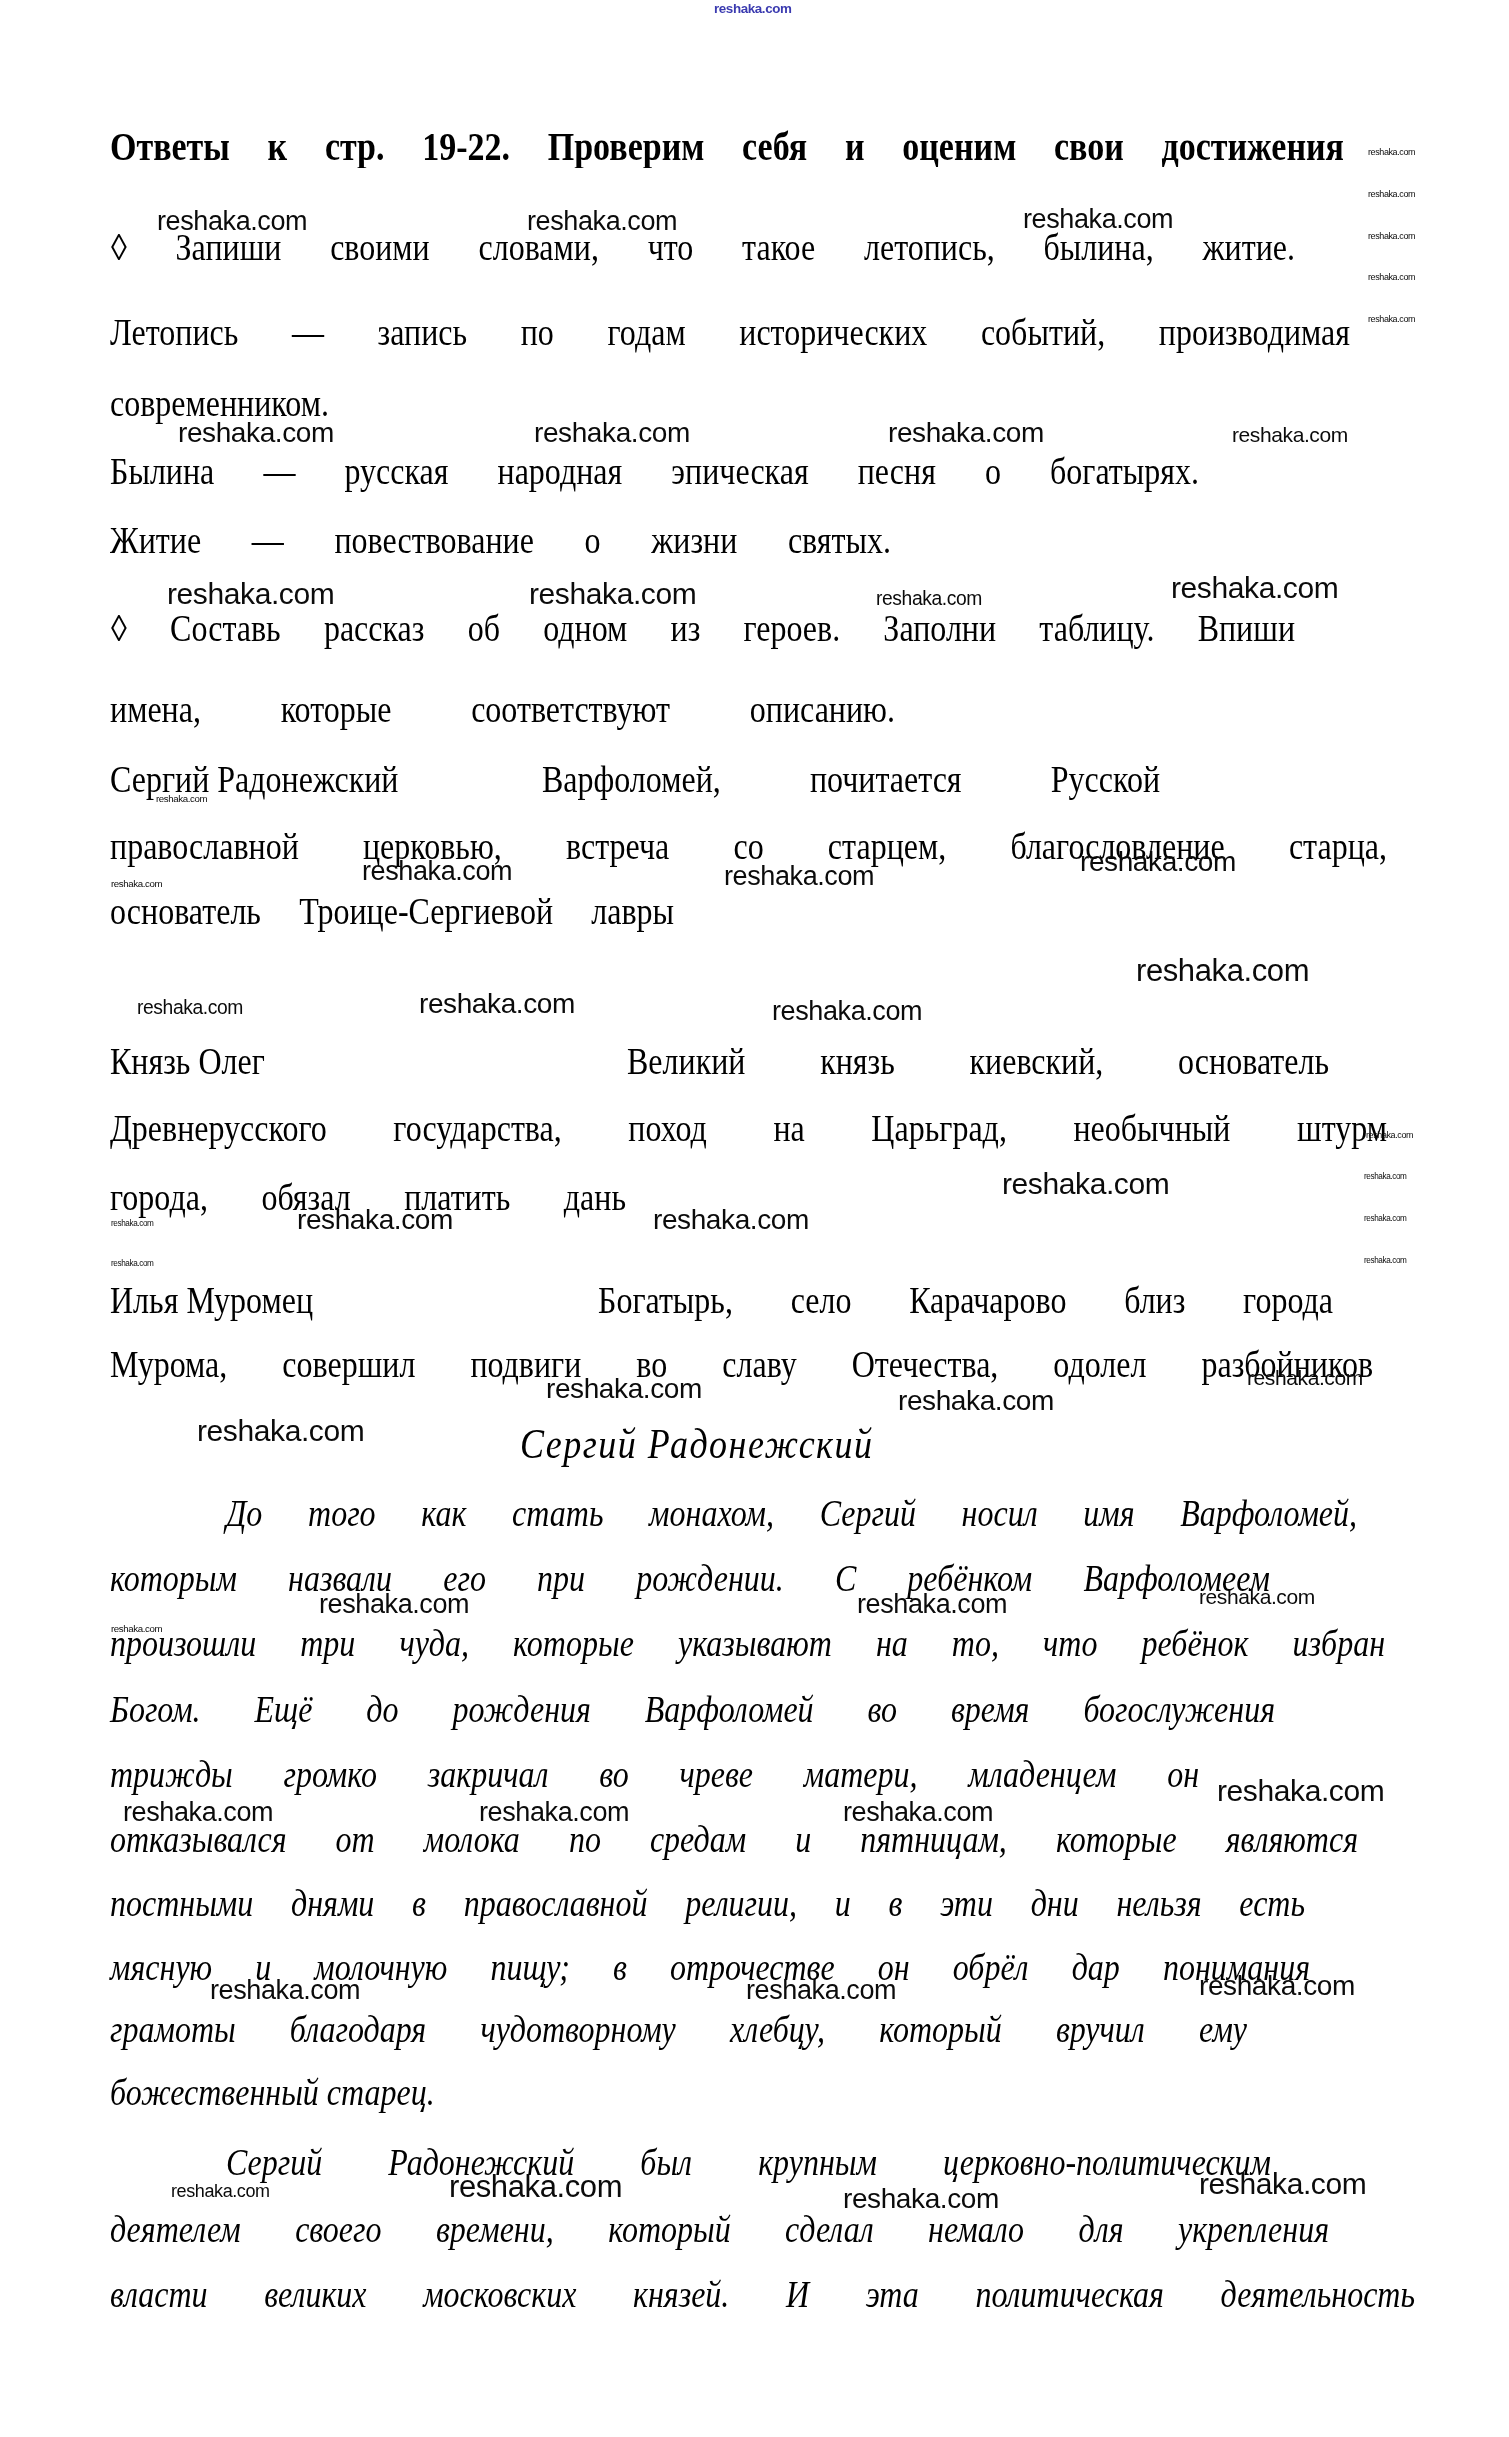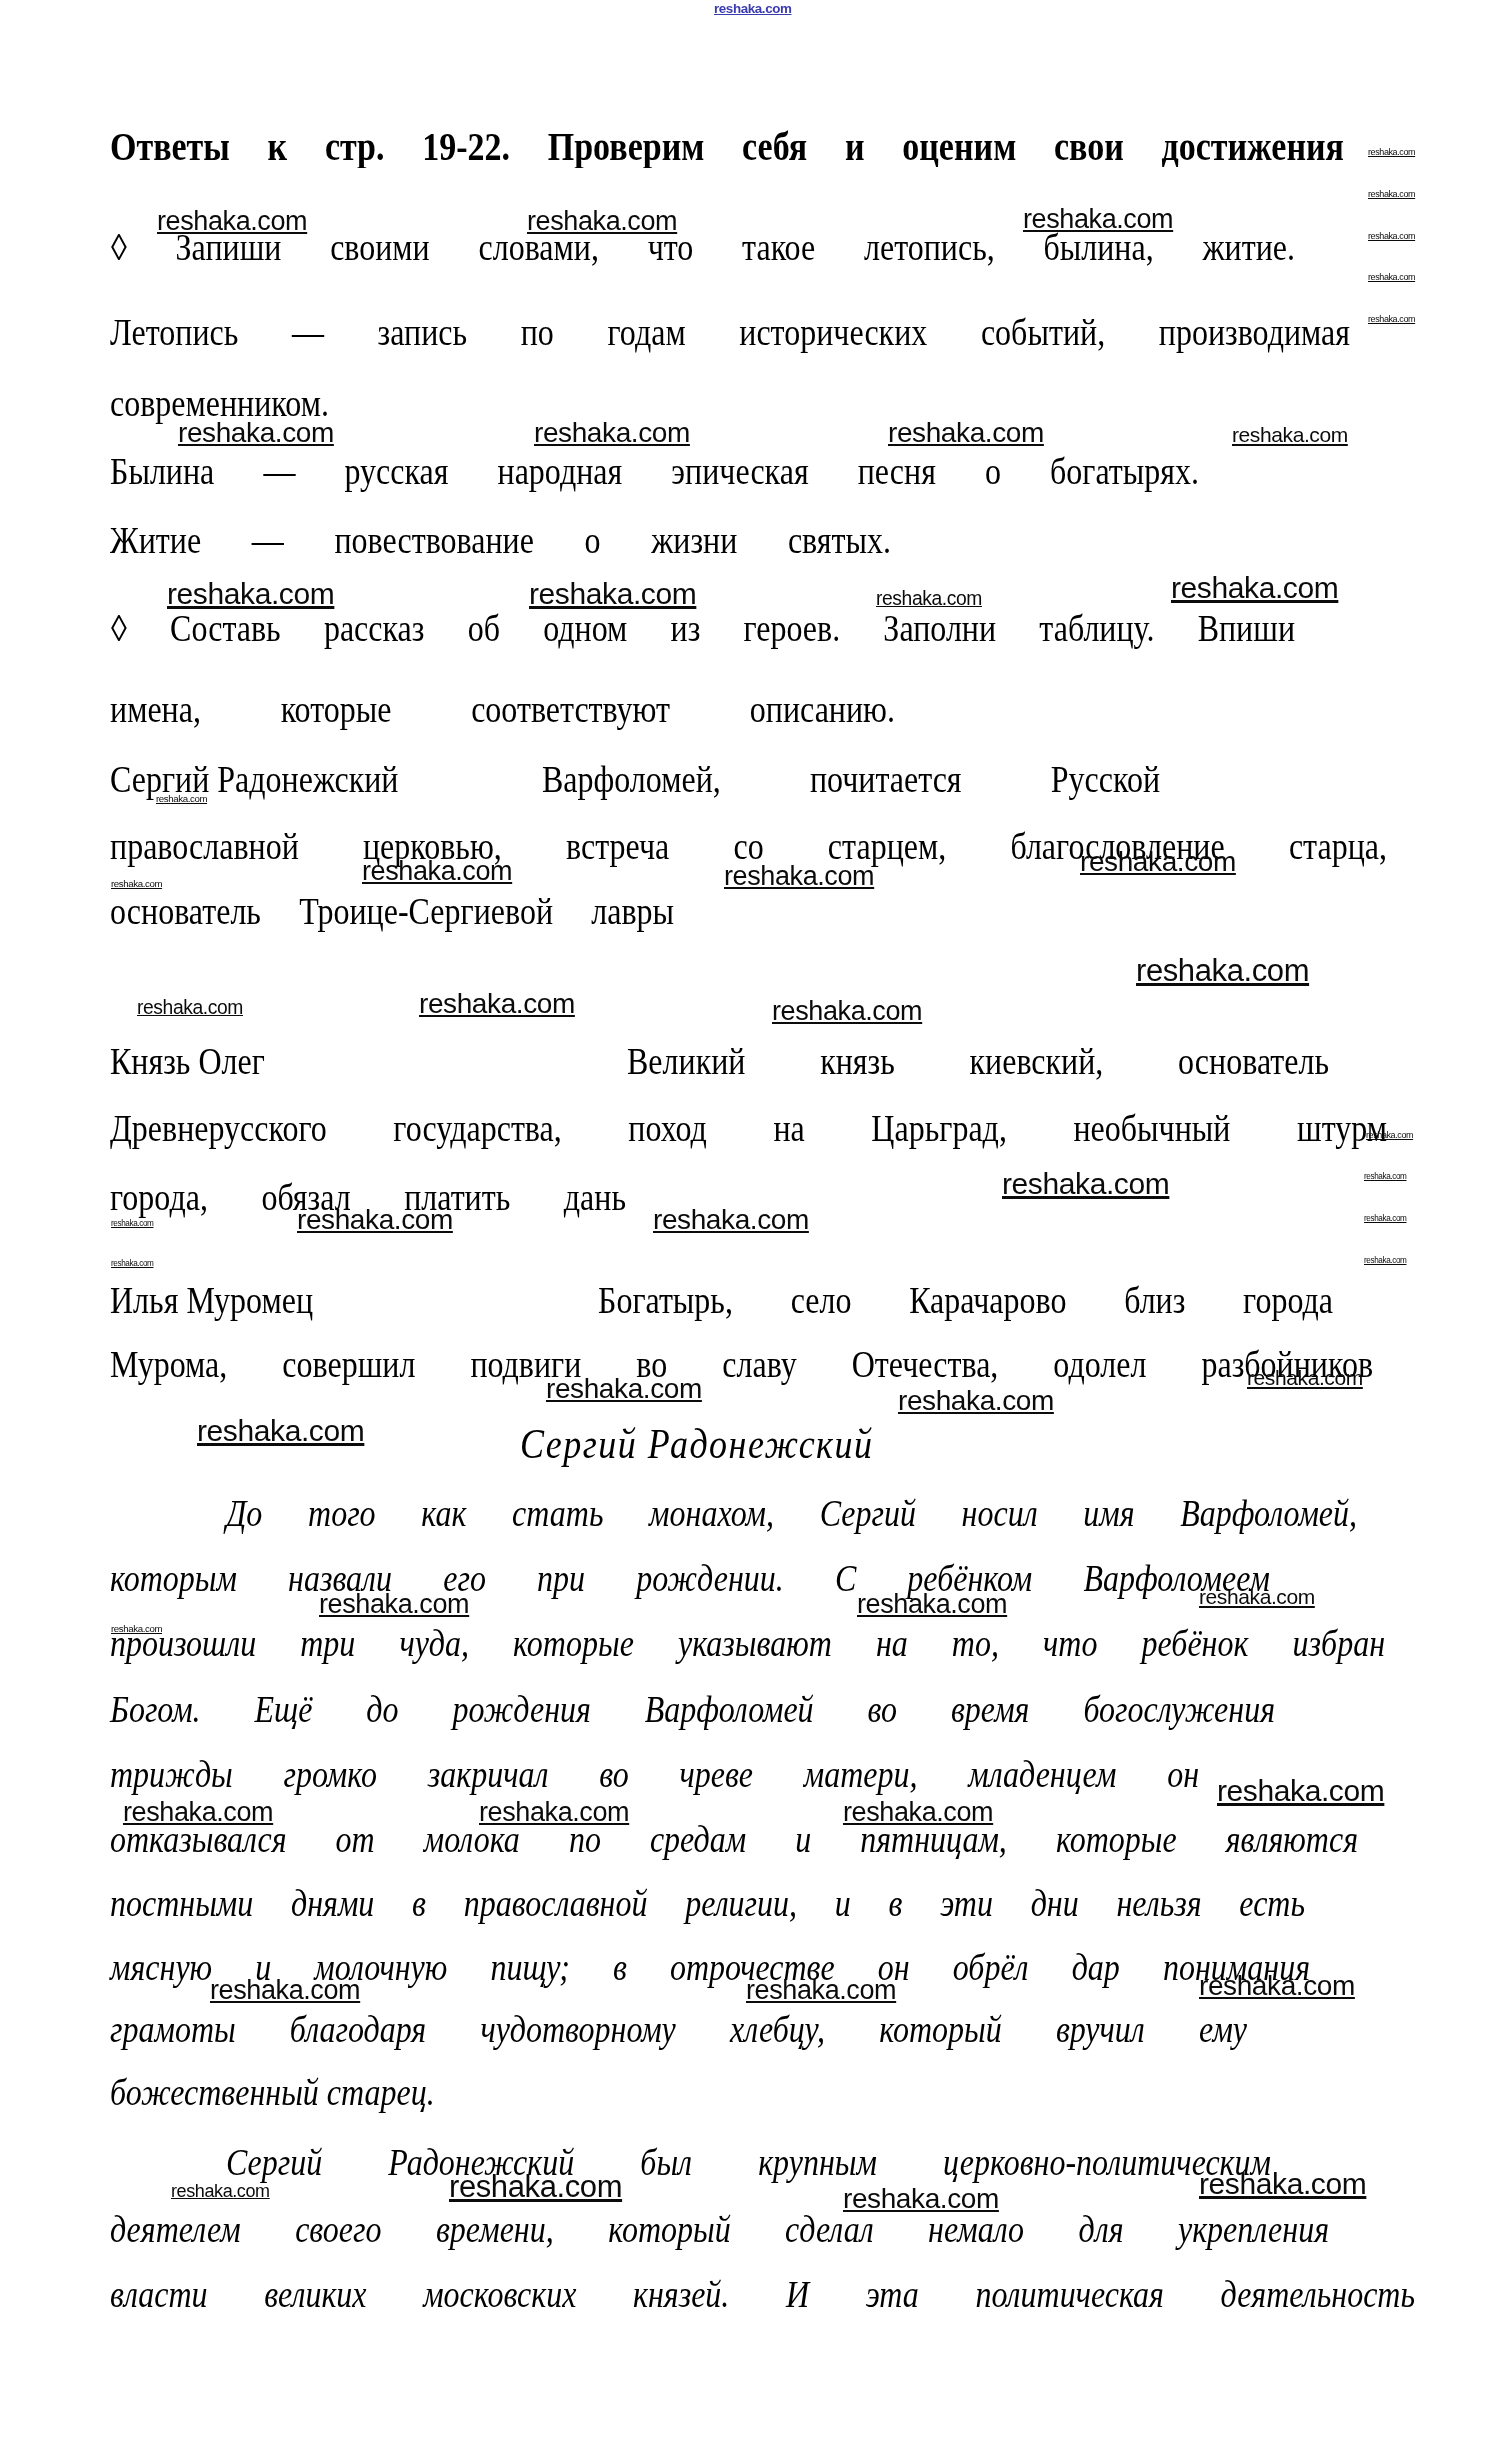--- a/index.html
+++ b/index.html
@@ -5,21 +5,21 @@
   html,body{margin:0;padding:0;background:#ffffff;}
   .page{position:relative;width:1510px;height:2438px;background:#ffffff;overflow:hidden;
         font-family:"Liberation Serif",serif;}
   .ln{position:absolute;color:#000;font-size:32px;line-height:1.12;white-space:nowrap;
       transform:scaleY(1.16);transform-origin:0 0;}
   .j{white-space:normal;text-align:justify;text-align-last:justify;}
   .title{font-weight:700;font-size:34px;}
   .it{font-style:italic;}
   .story-heading{font-size:36px;letter-spacing:1.5px;}
   .wm{position:absolute;color:#0b0b0b;font-family:"Liberation Sans",sans-serif;
-      letter-spacing:-0.4px;line-height:1;white-space:nowrap;text-decoration:underline;}
+      letter-spacing:-0.4px;line-height:1;white-space:nowrap;}
   .wm-blue{color:#3b3bb0;font-weight:700;}
 </style>
 </head>
 <body>
 
 <div class="page">
 
   <span class="wm wm-blue" style="left:714px;top:1.5px;font-size:13.4px">reshaka.com</span>
 
   <div class="ln j title" style="left:110px;top:125px;width:1234px">Ответы к стр. 19-22. Проверим себя и оценим свои достижения</div>

